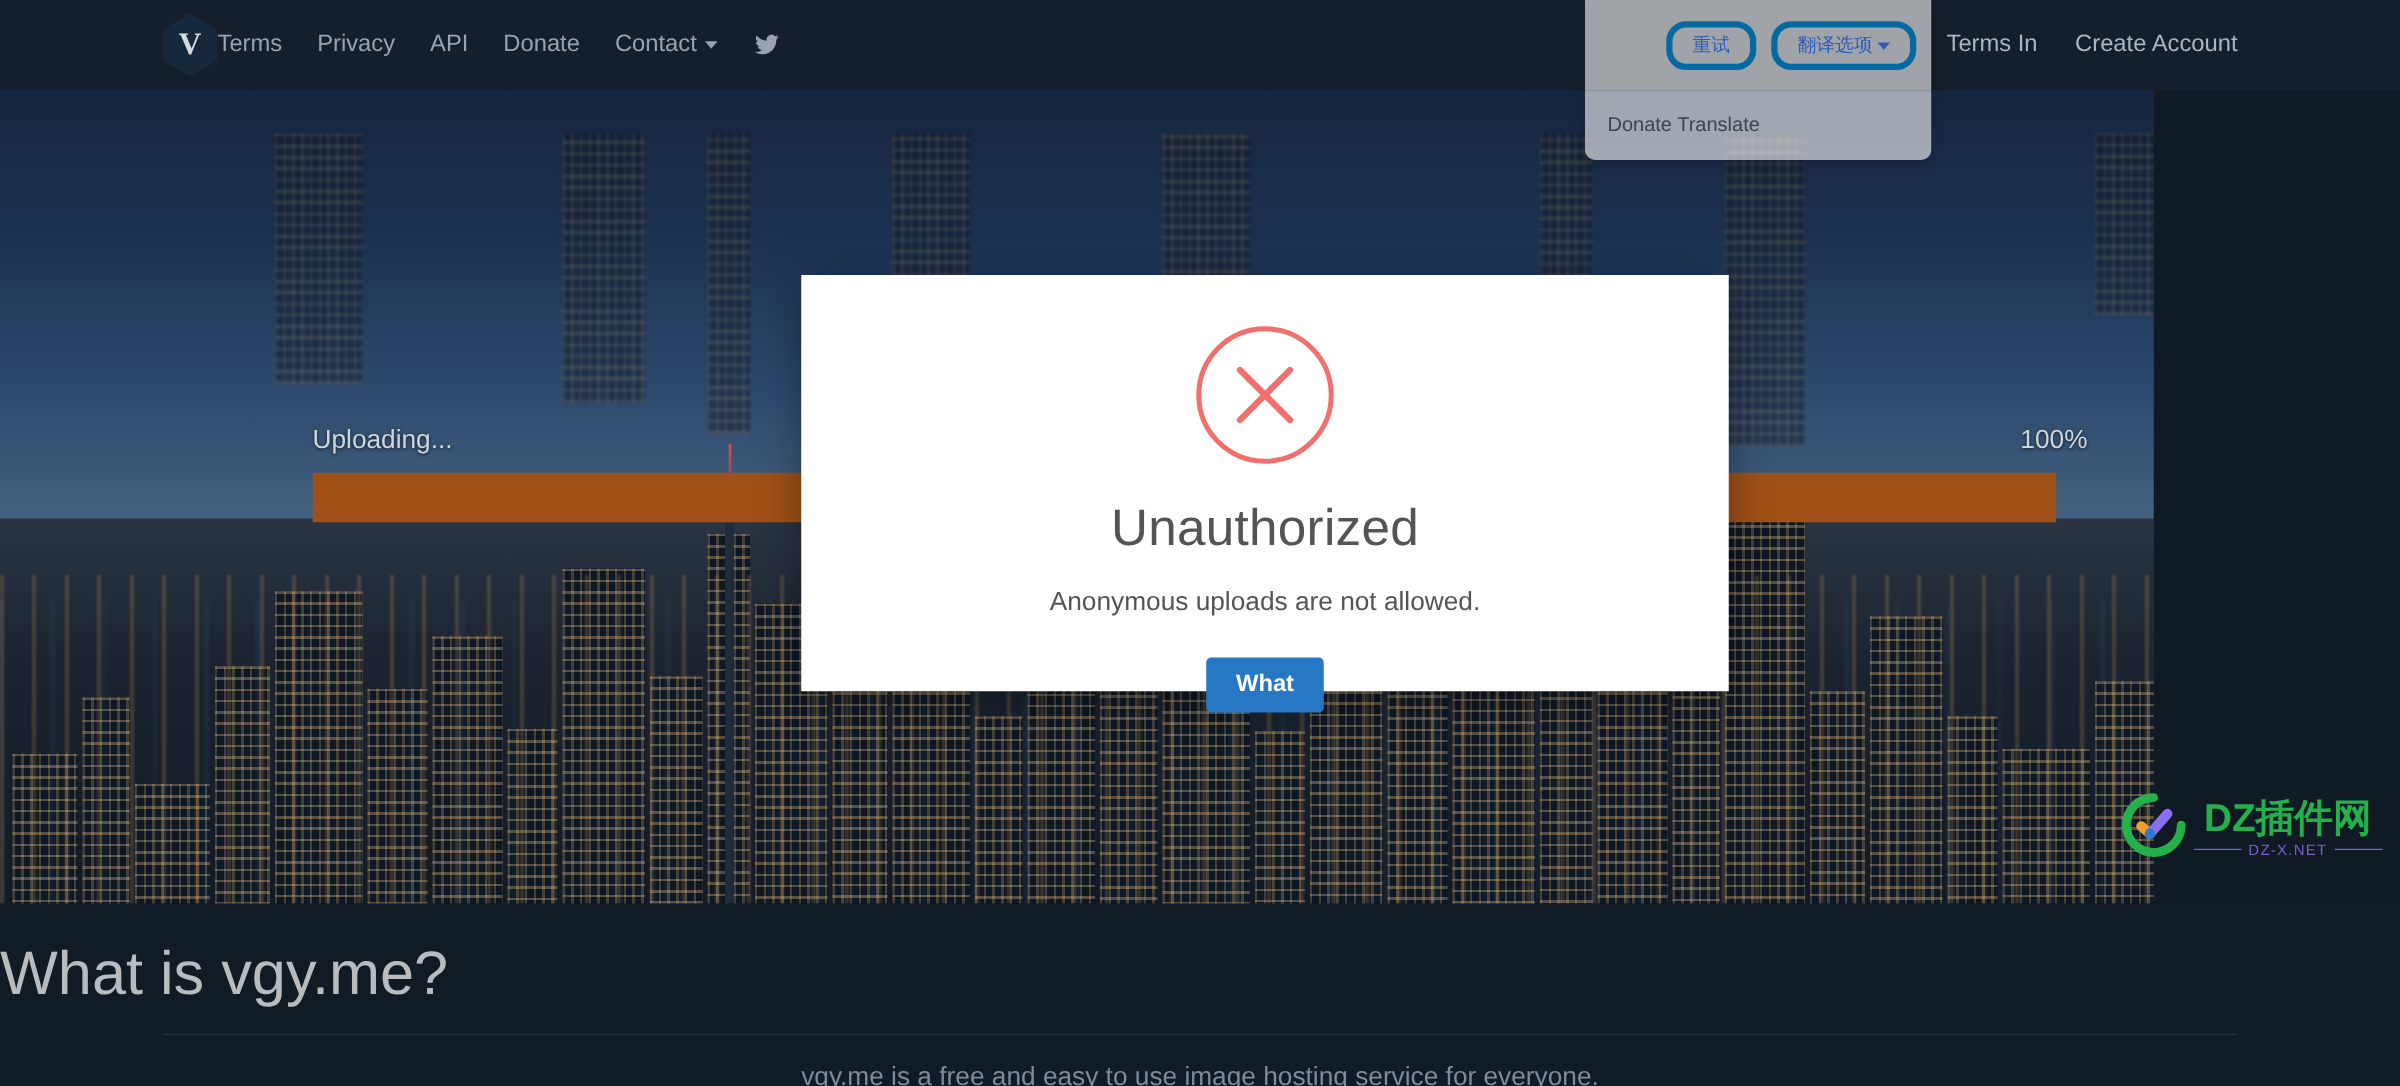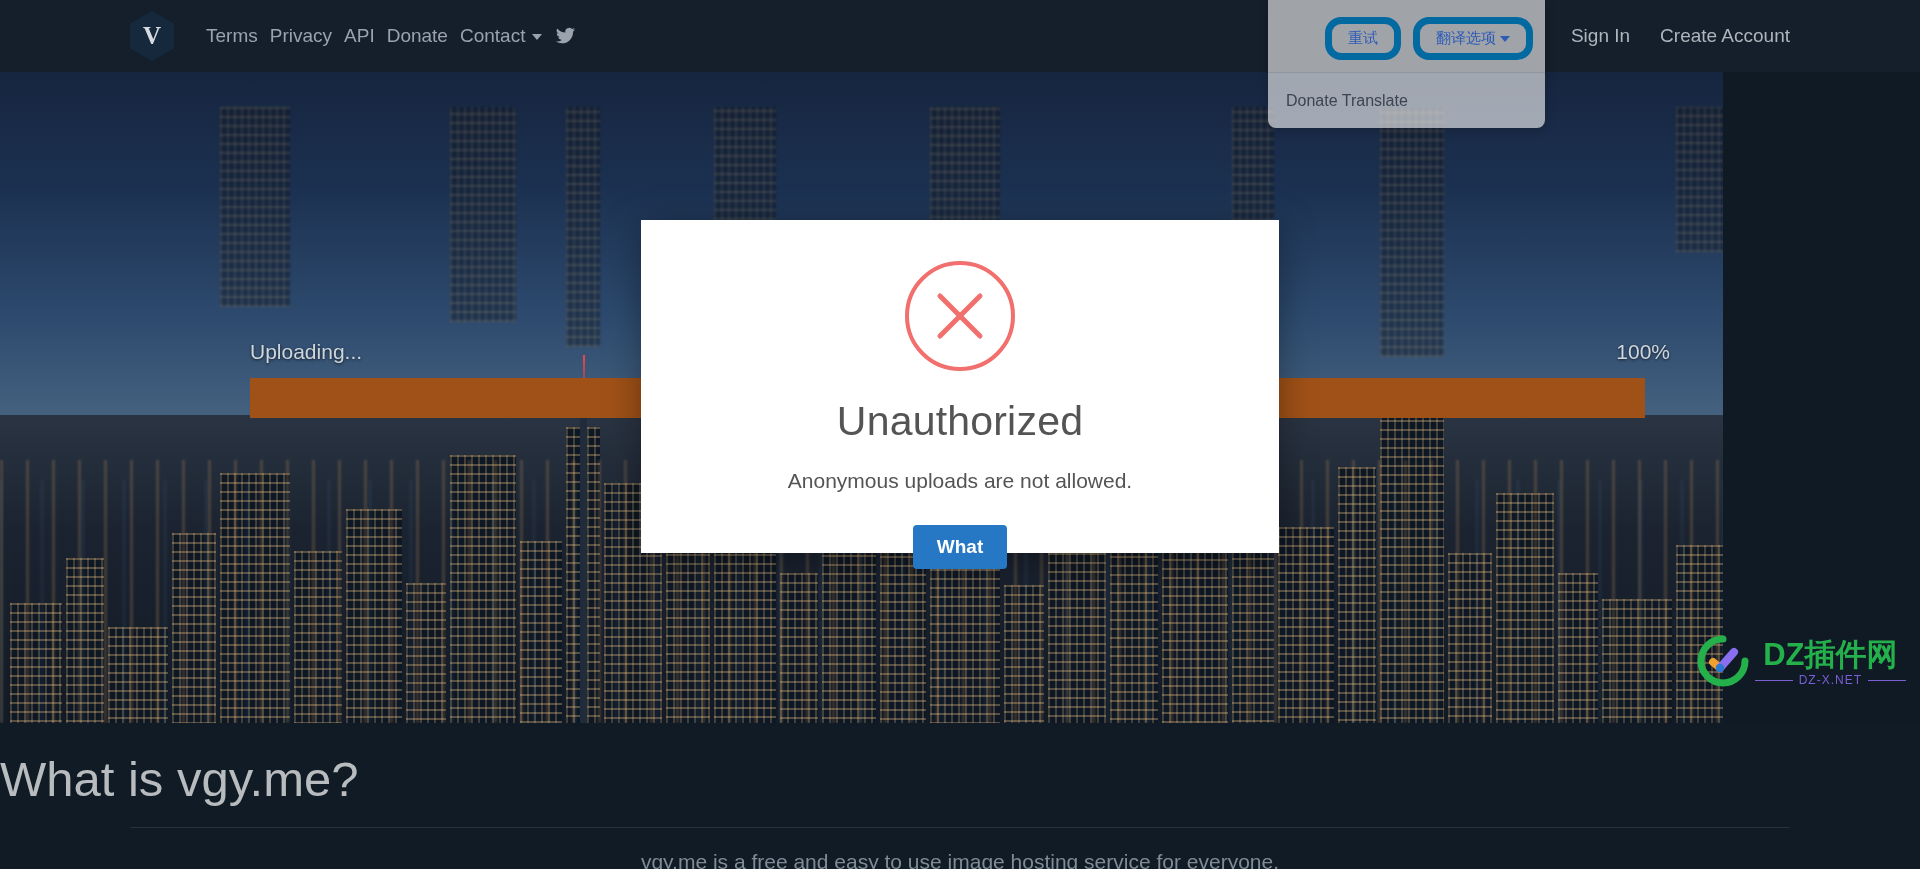--- a/index.html
+++ b/index.html
@@ -27,21 +27,21 @@
     flex: 0 0 auto;
   }
   .hexagon {
     width: 44px; height: 50px;
     background: #16283c;
     clip-path: polygon(50% 0%, 100% 25%, 100% 75%, 50% 100%, 0% 75%, 0% 25%);
     display: flex; align-items: center; justify-content: center;
     color: #d7dbdf; font-size: 25px; font-weight: 700;
     font-family: "Liberation Serif", serif;
   }
-  .nav-links { display: flex; align-items: center; margin-left: 32px; gap: 12px; }
+  .nav-links { display: flex; align-items: center; gap: 28px; }
   .nav-link {
     color: #9aa3ad; font-size: 19px; text-decoration: none;
     white-space: nowrap; cursor: pointer;
   }
   .nav-link.dropdown::after {
     content: ""; display: inline-block;
     margin-left: 7px;
     border-left: 5px solid transparent;
     border-right: 5px solid transparent;
     border-top: 6px solid #9aa3ad;
@@ -123,21 +123,21 @@
   }
   .progress-fill {
     height: 100%; width: 100%;
     background: #a05117;
   }
 
   
   .modal-card {
     position: absolute;
     left: 641px; top: 220px;
-    width: 638px; height: 333px;
+    width: 742px; height: 333px;
     background: #ffffff;
     box-shadow: 0 6px 34px rgba(0,0,0,.35);
     z-index: 60;
     display: flex; flex-direction: column; align-items: center;
   }
   .modal-icon { margin-top: 38px; }
   .modal-title {
     margin-top: 20px;
     font-size: 41px; color: #545454; font-weight: 400;
     letter-spacing: .2px;
@@ -162,21 +162,21 @@
     background: rgba(247,247,247,.62);
     border-bottom-left-radius: 8px; border-bottom-right-radius: 8px;
     box-shadow: 0 2px 10px rgba(0,0,0,.18);
     z-index: 50;
   }
   .gt-buttons {
     position: absolute; right: 12px; top: 17px;
     display: flex; gap: 12px;
   }
   .gt-btn {
-    border: 7px solid #0369a1;
+    border: 5px solid #0369a1;
     border-radius: 16px;
     padding: 5px 16px;
     font-size: 15px;
     color: #2f5bb7;
     background: transparent;
     white-space: nowrap;
     cursor: pointer;
     display: flex; align-items: center; gap: 4px;
     font-family: "Liberation Sans", sans-serif;
   }
@@ -317,21 +317,21 @@
       <a class="nav-link">API</a>
       <a class="nav-link">Donate</a>
       <a class="nav-link dropdown">Contact</a>
       <span class="twitter-icon">
         <svg width="22" height="22" viewBox="0 0 24 24" aria-hidden="true">
           <path fill="#9aa3ad" d="M23 4.9a8.6 8.6 0 0 1-2.5.7 4.3 4.3 0 0 0 1.9-2.4 8.6 8.6 0 0 1-2.7 1.1 4.3 4.3 0 0 0-7.3 3.9A12.2 12.2 0 0 1 3.6 3.7a4.3 4.3 0 0 0 1.3 5.7 4.2 4.2 0 0 1-1.9-.5v.1a4.3 4.3 0 0 0 3.4 4.2 4.3 4.3 0 0 1-1.9.1 4.3 4.3 0 0 0 4 3 8.6 8.6 0 0 1-5.3 1.8H2a12.2 12.2 0 0 0 6.6 1.9c7.9 0 12.2-6.5 12.2-12.2v-.6A8.7 8.7 0 0 0 23 4.9z"></path>
         </svg>
       </span>
     </div>
     <div class="nav-right">
-      <a class="nav-link">Sign In</a>
+      <a class="nav-link">Terms In</a>
       <a class="nav-link">Create Account</a>
     </div>
   </div>
 
   <div class="modal-card">
     <div class="modal-icon">
       <svg width="116" height="116" viewBox="0 0 116 116" aria-hidden="true">
         <circle cx="58" cy="58" r="53" fill="none" stroke="#f1706e" stroke-width="4"></circle>
         <line x1="38" y1="38" x2="78" y2="78" stroke="#f1706e" stroke-width="5" stroke-linecap="round"></line>
         <line x1="78" y1="38" x2="38" y2="78" stroke="#f1706e" stroke-width="5" stroke-linecap="round"></line>

